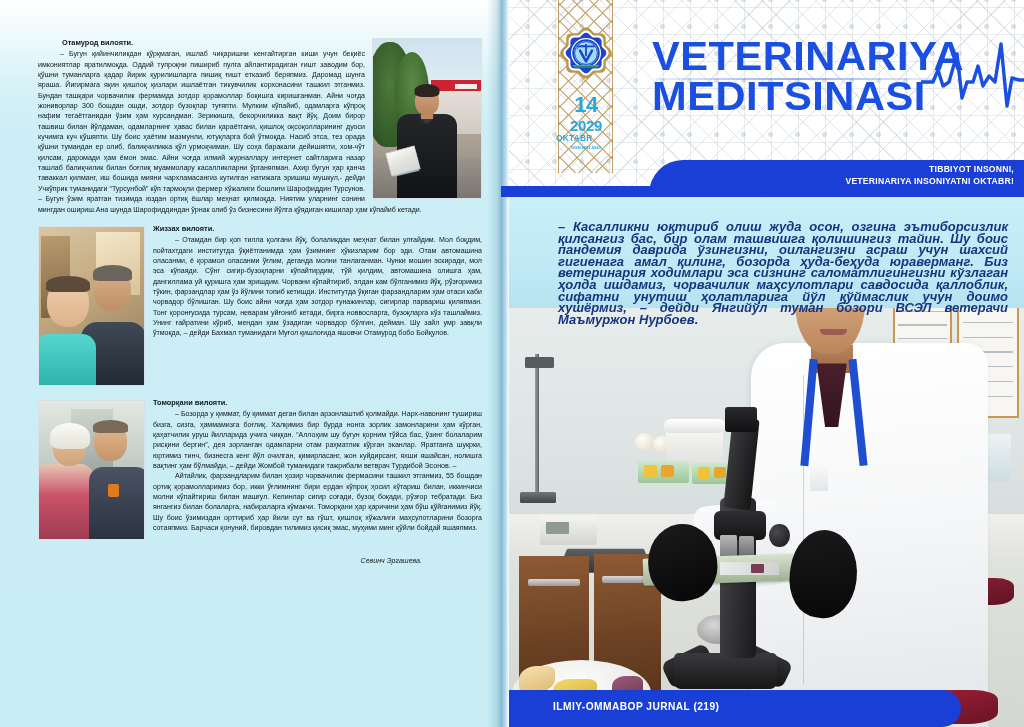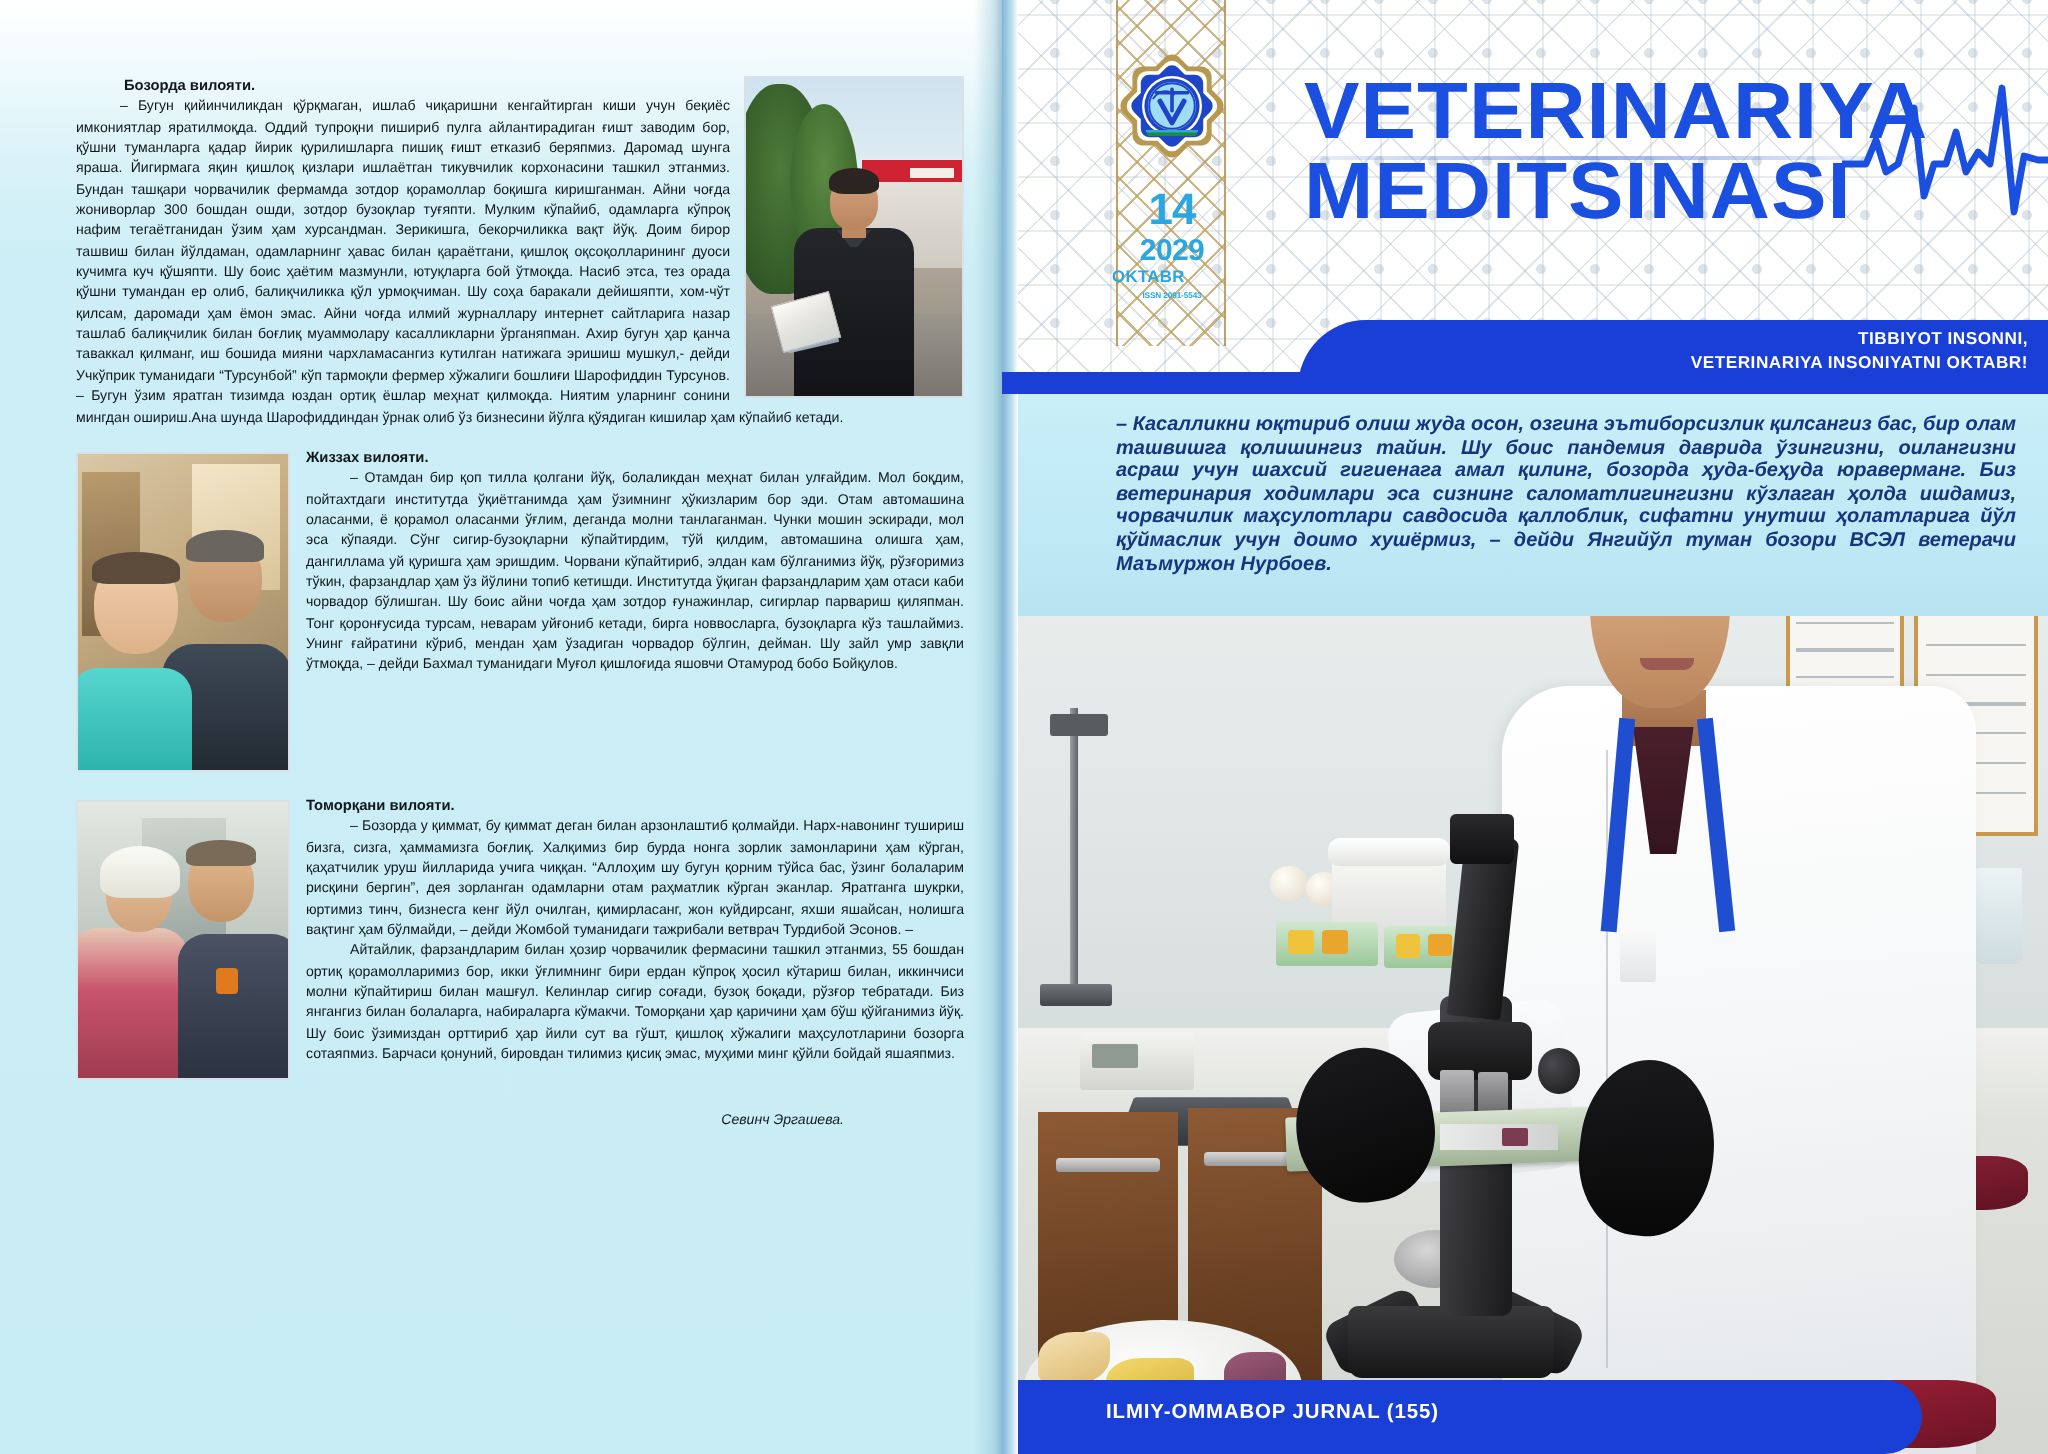--- a/index.html
+++ b/index.html
@@ -289,23 +289,23 @@
     background:#1a3fd6; z-index:5;
   }
 
   
   #quote-panel {
     position:absolute; left:0; top:197px; width:523px; height:111px;
     background:linear-gradient(180deg,#c9eff8 0%,#bfe9f5 62%,#b7e3f1 100%);
     z-index:3;
   }
   #quote-text {
-    position:absolute; left:57px; top:10px; width:450px;
+    position:absolute; left:57px; top:24px; width:450px;
     color:#16357f; font-style:italic; font-weight:bold;
-    font-size:10px; line-height:11.6px; text-align:justify;
+    font-size:13px; line-height:11.6px; text-align:justify;
   }
 
   
   #cover-photo {
     position:absolute; left:8px; top:194px; width:515px; height:533px;
     overflow:hidden; z-index:2; background:#e4e9ea;
   }
 
   
   .lab-wall   { position:absolute; left:0; top:0; width:100%; height:62%;
@@ -478,21 +478,21 @@
           <div class="ph1-torso"></div>
             <div class="ph1-collar"></div>
           <div class="ph1-neck"></div>
             <div class="ph1-head"></div>
             <div class="ph1-hair"></div>
           <div class="ph1-papers2"></div>
             <div class="ph1-papers"></div>
         </div>
       </div>
 
-      <div class="sec-head indent">Бозорда вилояти.</div>
+      <div class="sec-head indent">Отамурод вилояти.</div>
       <p class="body-p">– Бугун қийинчиликдан қўрқмаган, ишлаб чиқаришни кенгайтирган киши учун беқиёс имкониятлар яратилмоқда. Оддий тупроқни пишириб пулга айлантирадиган ғишт заводим бор, қўшни туманларга қадар йирик қурилишларга пишиқ ғишт етказиб беряпмиз. Даромад шунга яраша. Йигирмага яқин қишлоқ қизлари ишлаётган тикувчилик корхонасини ташкил этганмиз. Бундан ташқари чорвачилик фермамда зотдор қорамоллар боқишга киришганман. Айни чоғда жониворлар 300 бошдан ошди, зотдор бузоқлар туғяпти. Мулким кўпайиб, одамларга кўпроқ нафим тегаётганидан ўзим ҳам хурсандман.  Зерикишга, бекорчиликка вақт йўқ. Доим бирор ташвиш билан йўлдаман, одамларнинг ҳавас билан қараётгани, қишлоқ оқсоқолларининг дуоси кучимга куч қўшяпти. Шу боис ҳаётим мазмунли, ютуқларга бой ўтмоқда. Насиб этса,  тез орада қўшни тумандан   ер олиб, балиқчиликка қўл урмоқчиман. Шу соҳа баракали дейишяпти, хом-чўт қилсам, даромади ҳам ёмон эмас. Айни чоғда илмий журналлару интернет сайтларига назар ташлаб балиқчилик  билан боғлиқ муаммолару касалликларни ўрганяпман. Ахир бугун ҳар қанча таваккал қилманг, иш бошида мияни чархламасангиз кутилган натижага эришиш мушкул,- дейди   Учкўприк туманидаги “Турсунбой” кўп тармоқли   фермер хўжалиги бошлиғи Шарофиддин Турсунов. –   Бугун ўзим яратган тизимда юздан ортиқ ёшлар меҳнат қилмоқда. Ниятим уларнинг   сонини мингдан ошириш.Ана шунда Шарофиддиндан ўрнак олиб ўз бизнесини йўлга қўядиган кишилар ҳам кўпайиб кетади.</p>
       <div class="clearer"></div>
 
       <div class="blk"></div>
       <div id="photo-2" class="photo">
         <div class="cap">
           <div class="ph2-bg"></div>
             <div class="ph2-win"></div>
             <div class="ph2-door"></div>
           <div class="ph2-mbody"></div>
@@ -736,17 +736,17 @@
 
       <div class="fruitplate"></div>
       <div class="fr-a"></div>
         <div class="fr-b"></div>
         <div class="fr-c"></div>
         <div class="fr-d"></div>
       <div class="meat"></div>
     </div>
 
     <div id="bottom-bar">
-      <div id="bottom-bar-text">ILMIY-OMMABOP JURNAL (155)</div>
+      <div id="bottom-bar-text">ILMIY-OMMABOP JURNAL (219)</div>
     </div>
 
   </div>
 </div>
 
 </body></html>

